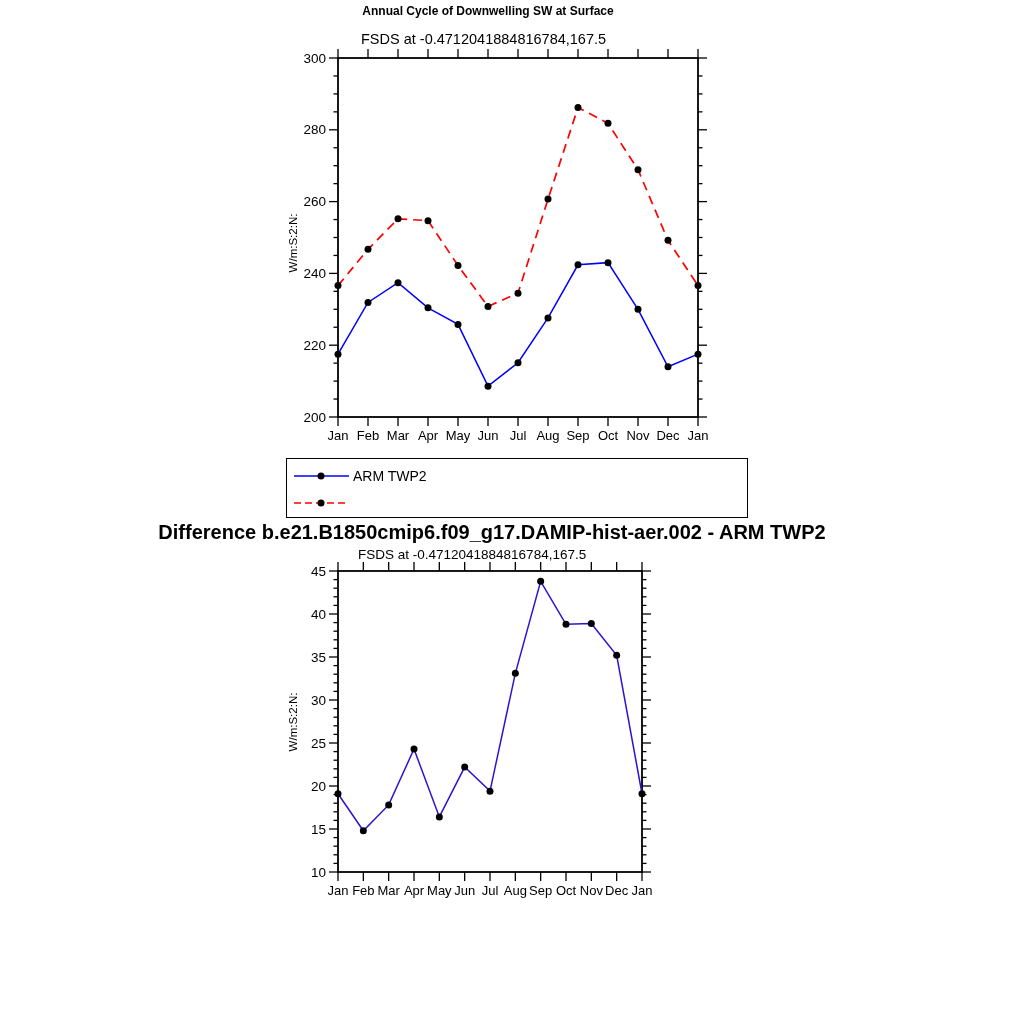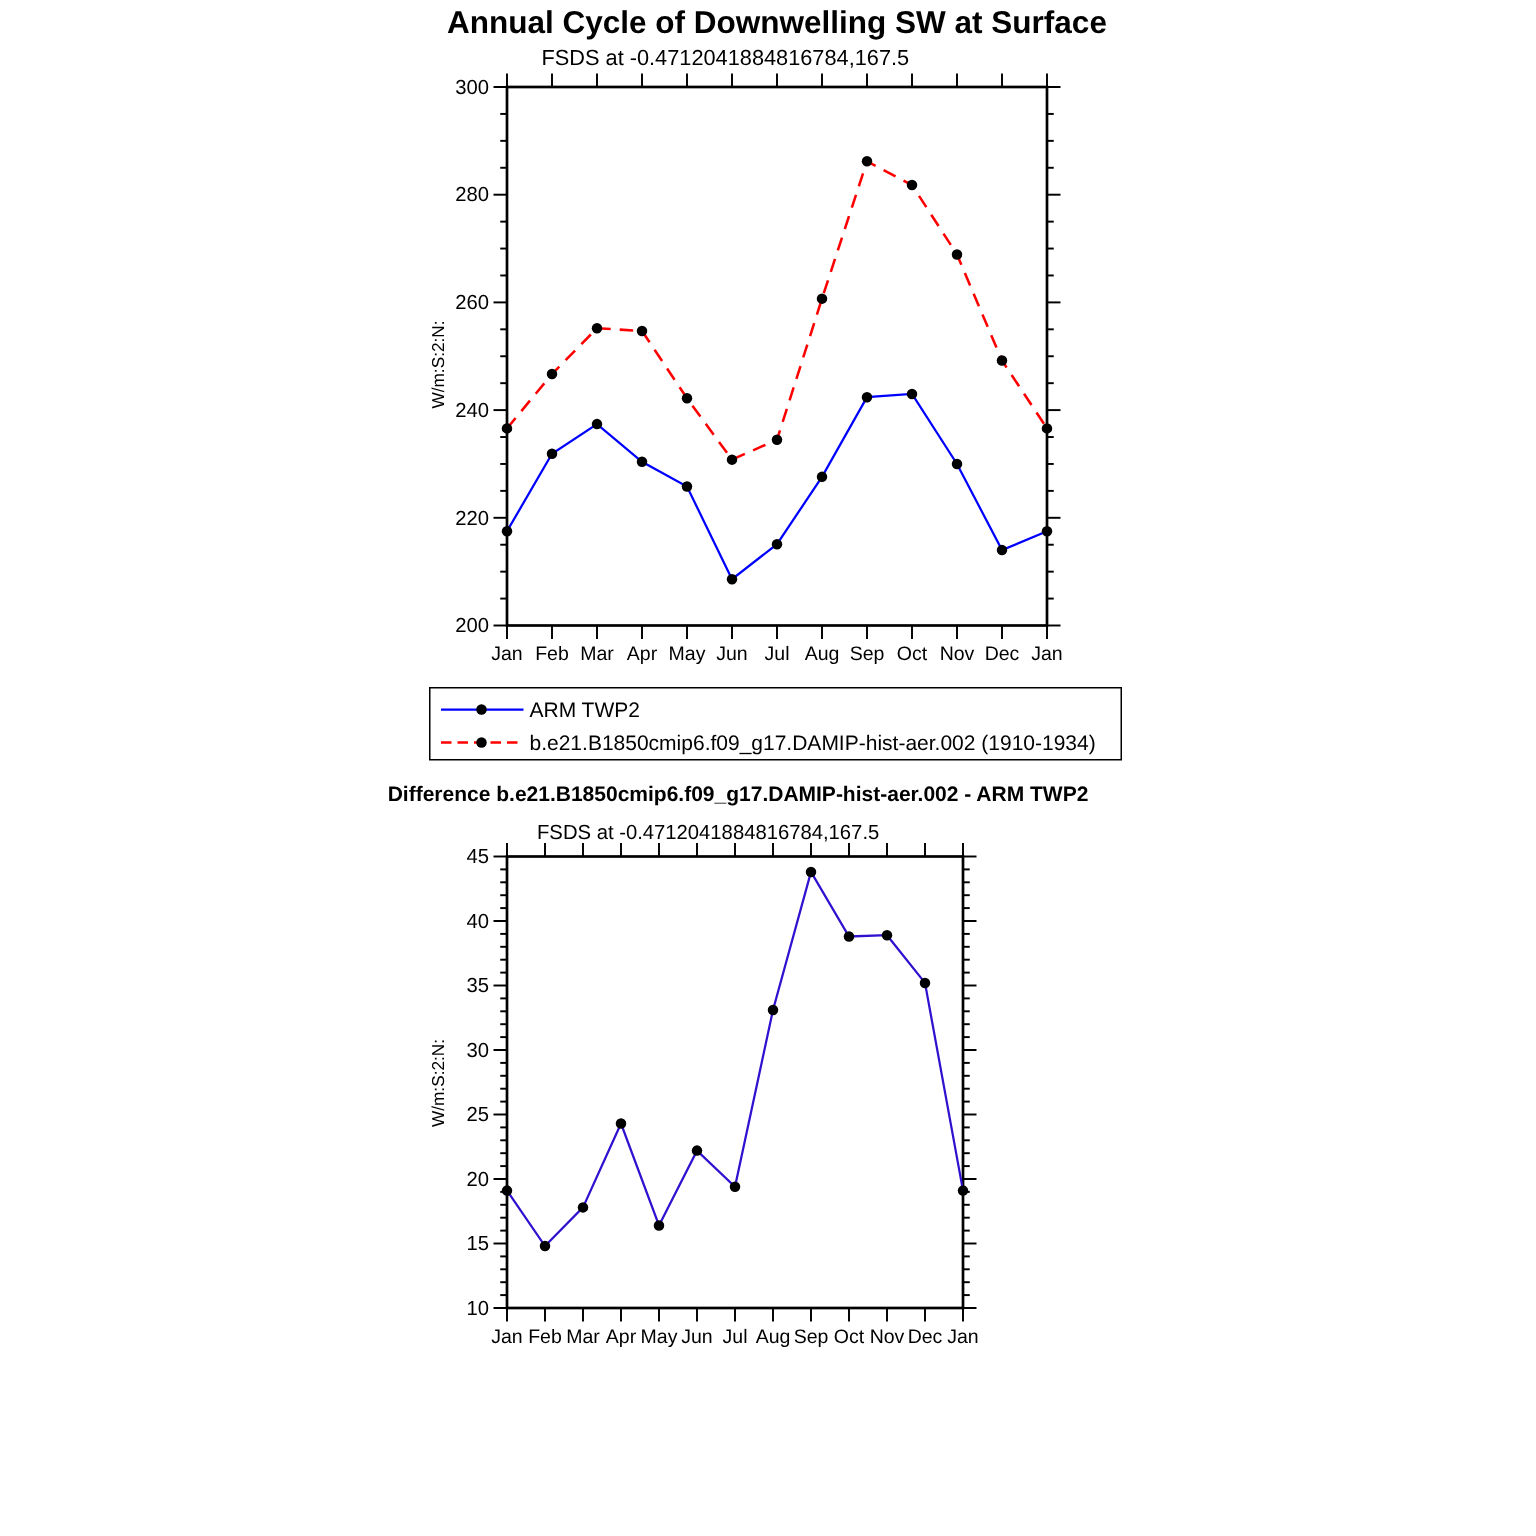--- a/index.html
+++ b/index.html
@@ -26,43 +26,43 @@
   #plot-svg text {
     font-family: "Liberation Sans", sans-serif;
     fill: #000;
   }
   .chart-title {
     position: absolute;
     transform: translateX(-50%);
     font-weight: bold;
     white-space: nowrap;
   }
-  .t1 { left: 518px; top: 4px;  font-size: 21px; }
-  .t2 { left: 492px; top: 521px; font-size: 14px; }
+  .t1 { left: 488px; top: 4px;  font-size: 12px; }
+  .t2 { left: 492px; top: 521px; font-size: 20px; }
   .chart-subtitle {
     position: absolute;
     white-space: nowrap;
     margin-left: 24px;
   }
   .s1 { left: 337px; top: 31px;  font-size: 14.5px; }
   .s2 { left: 334px; top: 547px; font-size: 13.5px; }
   .ylabel {
     position: absolute;
     transform: translate(-50%, -50%) rotate(-90deg);
     font-size: 11.5px;
     white-space: nowrap;
   }
   .yl1 { left: 293px; top: 243px; }
   .yl2 { left: 293px; top: 722px; }
   .legend {
     position: absolute;
     left: 286px;
     top: 458px;
     width: 462px;
-    height: 49px;
+    height: 60px;
     border: 1px solid #000;
     box-sizing: border-box;
     padding: 3px 0 0 6px;
     display: flex;
     flex-direction: column;
     justify-content: space-around;
     background: #fff;
   }
   .lrow {
     display: flex;
@@ -345,21 +345,20 @@
         <line class="legend-sample-line" x1="1" y1="8" x2="56" y2="8" stroke="#0000ff" stroke-width="1.5"></line>
         <circle cx="28" cy="8" r="3.5" fill="#000"></circle>
       </svg>
       <span class="ltext">ARM TWP2</span>
     </div>
     <div class="lrow">
       <svg class="lsample" width="57" height="16">
         <line class="legend-sample-line" x1="1" y1="8" x2="56" y2="8" stroke="#ff0000" stroke-width="1.7" stroke-dasharray="7,4"></line>
         <circle cx="28" cy="8" r="3.5" fill="#000"></circle>
       </svg>
-      <span class="ltext">b.e21.B1850cmip6.f09_g17.DAMIP-hist-aer.002 (1910-1934)</span>
     </div>
   </div>
 
   <div class="chart-title t2">Difference b.e21.B1850cmip6.f09_g17.DAMIP-hist-aer.002 - ARM TWP2</div>
 
   <div class="chart-subtitle s2">FSDS at -0.4712041884816784,167.5</div>
 
   <div class="ylabel yl2">W/m:S:2:N:</div>
 
 </div>

